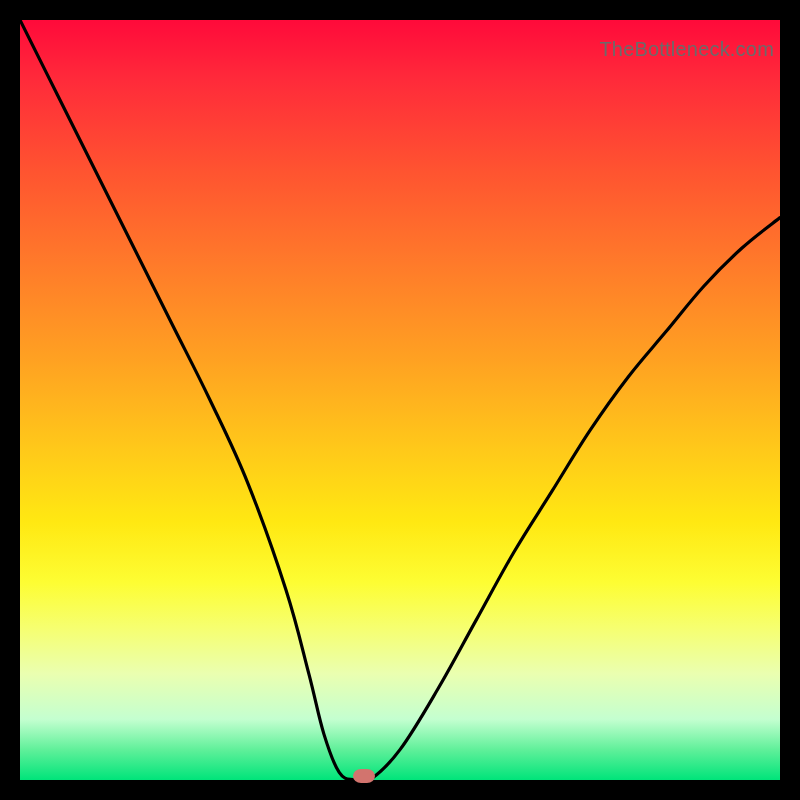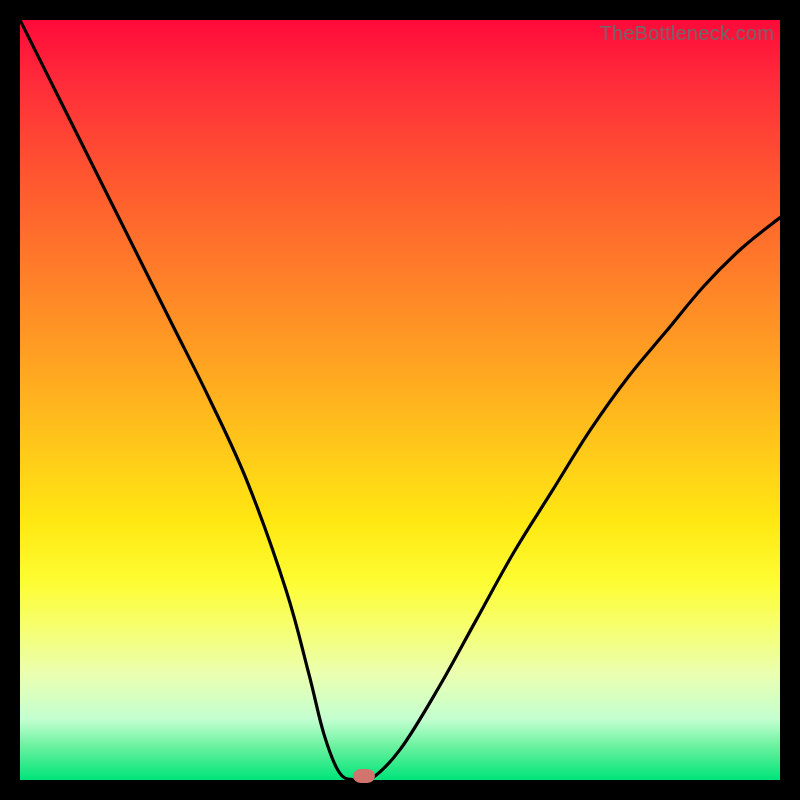--- a/index.html
+++ b/index.html
@@ -28,21 +28,21 @@
       #fdfd33 74%,
       #f6ff70 80%,
       #eaffb0 86%,
       #c4ffd0 92%,
       #60f09a 96%,
       #00e47a 100%
     );
   }
   .watermark {
     position: absolute;
-    top: 2px;
+    top: 18px;
     right: 6px;
     font-family: Arial, Helvetica, sans-serif;
     font-size: 20px;
     color: #6b6b6b;
     letter-spacing: 0.2px;
     user-select: none;
   }
   svg.curve {
     position: absolute;
     left: 0; top: 0;

